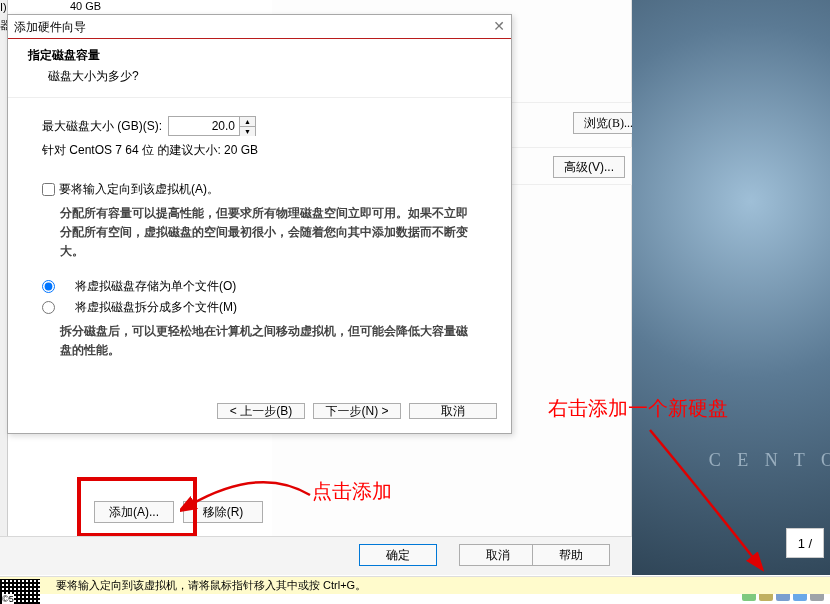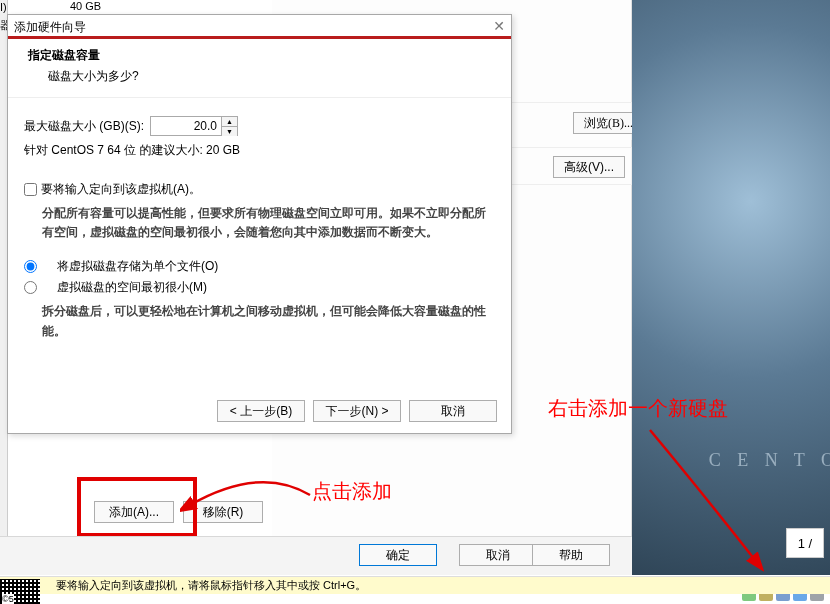--- a/index.html
+++ b/index.html
@@ -27,41 +27,41 @@
   .remove-btn { position:absolute; left:183px; top:501px; width:80px;}
   .red-box    { position:absolute; left:77px;  top:477px; width:120px; height:60px; border:4px solid #e00000; pointer-events:none;}
 
   .bottom-bar { position:absolute; left:0; top:536px; width:632px; height:39px; border-top:1px solid #d8d8d8; background:#f4f4f4;}
   .ok-btn     { position:absolute; left:359px; top:544px; width:78px; border:1px solid #0078d7;}
   .cancel-btn { position:absolute; left:459px; top:544px; width:78px;}
   .help-btn   { position:absolute; left:532px; top:544px; width:78px;}
 
   
   .wizard { position:absolute; left:7px; top:14px; width:505px; height:420px; background:#fff; border:1px solid #a8a8a8; box-shadow:2px 2px 6px rgba(0,0,0,.15);}
-  .wizard .titlebar { position:relative; height:24px; border-bottom:3px solid #b91c1c; }
+  .wizard .titlebar { position:relative; height:24px; border-bottom:1px solid #b91c1c; }
   .wizard .title { position:absolute; left:6px; top:4px;}
   .wizard .close { position:absolute; right:6px; top:3px; font-size:14px; color:#777; cursor:pointer;}
   .wizard .head { padding:8px 20px 12px 20px; border-bottom:1px solid #eee;}
   .wizard .head .h1 { font-weight:bold;}
   .wizard .head .h2 { padding-left:20px; padding-top:4px;}
-  .wizard .body { padding:18px 16px;}
+  .wizard .body { padding:18px 34px;}
   .row1 { display:flex; align-items:center; gap:6px;}
   .spinner { display:flex; border:1px solid #aaa; height:20px;}
   .spinner input { width:70px; border:none; text-align:right; padding-right:4px; outline:none; font-size:12px;}
   .spinner .arrows { width:16px; border-left:1px solid #aaa; display:flex; flex-direction:column;}
   .spinner .arrows div { flex:1; font-size:7px; line-height:9px; text-align:center; cursor:pointer; background:#f4f4f4;}
   .spinner .arrows div:first-child{border-bottom:1px solid #aaa;}
   .rec { margin-top:6px;}
   .chkrow { margin-top:22px;}
   .chkrow label { display:flex; align-items:center; gap:4px;}
   .desc { color:#444; margin:6px 0 0 18px; line-height:1.6;font-weight:bold;}
   .radios { margin-top:16px;}
   .radios label { display:flex; align-items:center; gap:20px; margin-bottom:4px;}
   .wizard .footer { position:absolute; left:0; bottom:0; width:100%; height:44px; display:flex; justify-content:flex-end; align-items:center; gap:8px; padding-right:14px;}
-  .wbtn { height:22px; min-width:88px; border:1px solid #adadad; background:#f9f9f9; display:inline-flex; align-items:center; justify-content:center; cursor:pointer;}
+  .wbtn { height:16px; min-width:88px; border:1px solid #adadad; background:#f9f9f9; display:inline-flex; align-items:center; justify-content:center; cursor:pointer;}
 
   
   .desktop { position:absolute; left:632px; top:0; width:198px; height:575px; background:radial-gradient(circle at 60% 35%, #9fbfd7 0%, #5b7a94 45%, #2f4557 100%);}
   .centos { position:absolute; right:-10px; top:450px; color:#cfe0ec; font-size:18px; font-weight:300; letter-spacing:6px; opacity:.6; font-family:Georgia,serif;}
   .tray { position:absolute; right:6px; bottom:3px; display:flex; gap:3px; align-items:center;}
   .tray .ic{ width:14px; height:14px; border-radius:2px; display:inline-block;}
   .pagebox { position:absolute; right:6px; top:528px; width:38px; height:30px; background:#fff; border:1px solid #ccc; display:flex; align-items:center; justify-content:center; font-size:13px;}
 
   
   .status { position:absolute; left:0; top:576px; width:830px; height:18px; background:#fffbcc; border-top:1px solid #ddd; font-size:11px; padding-left:56px; padding-top:1px;}
@@ -149,21 +149,21 @@
         <div class="desc">分配所有容量可以提高性能，但要求所有物理磁盘空间立即可用。如果不立即分配所有空间，虚拟磁盘的空间最初很小，会随着您向其中添加数据而不断变大。</div>
       </div>
 
       <div class="radios">
         <label>
           <input type="radio" name="split" checked="" style="">
           <span>将虚拟磁盘存储为单个文件(O)</span>
         </label>
         <label>
           <input type="radio" name="split" style="">
-          <span>虚拟磁盘的空间最初很小(M)</span>
+          <span>将虚拟磁盘拆分成多个文件(M)</span>
         </label>
         <div class="desc">拆分磁盘后，可以更轻松地在计算机之间移动虚拟机，但可能会降低大容量磁盘的性能。</div>
       </div>
     </div>
     <div class="footer">
       <div class="wbtn">&lt; 上一步(B)</div>
       <div class="wbtn">下一步(N) &gt;</div>
       <div class="wbtn">取消</div>
     </div>
   </div>

